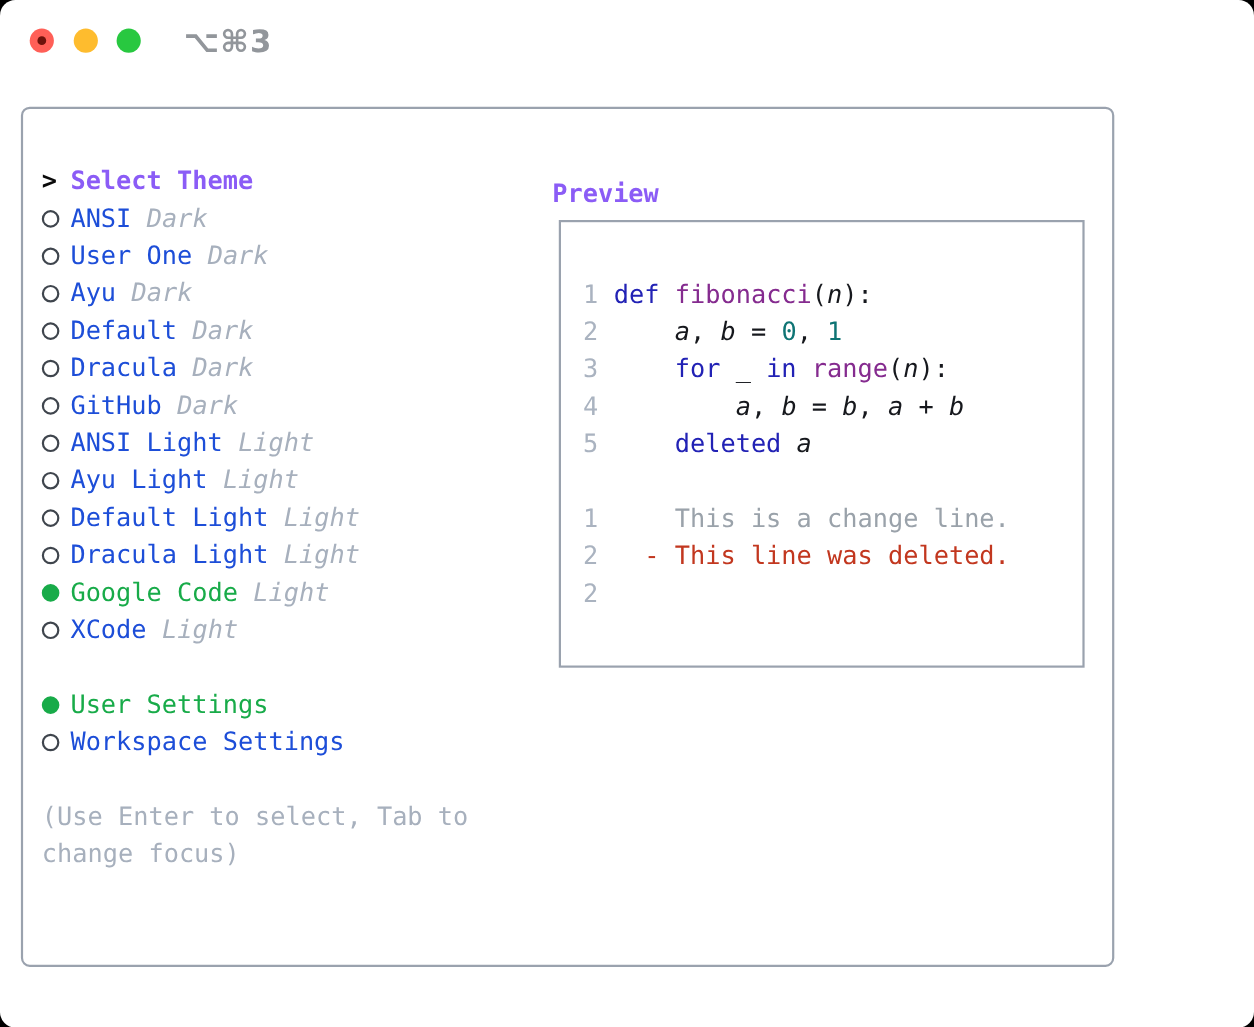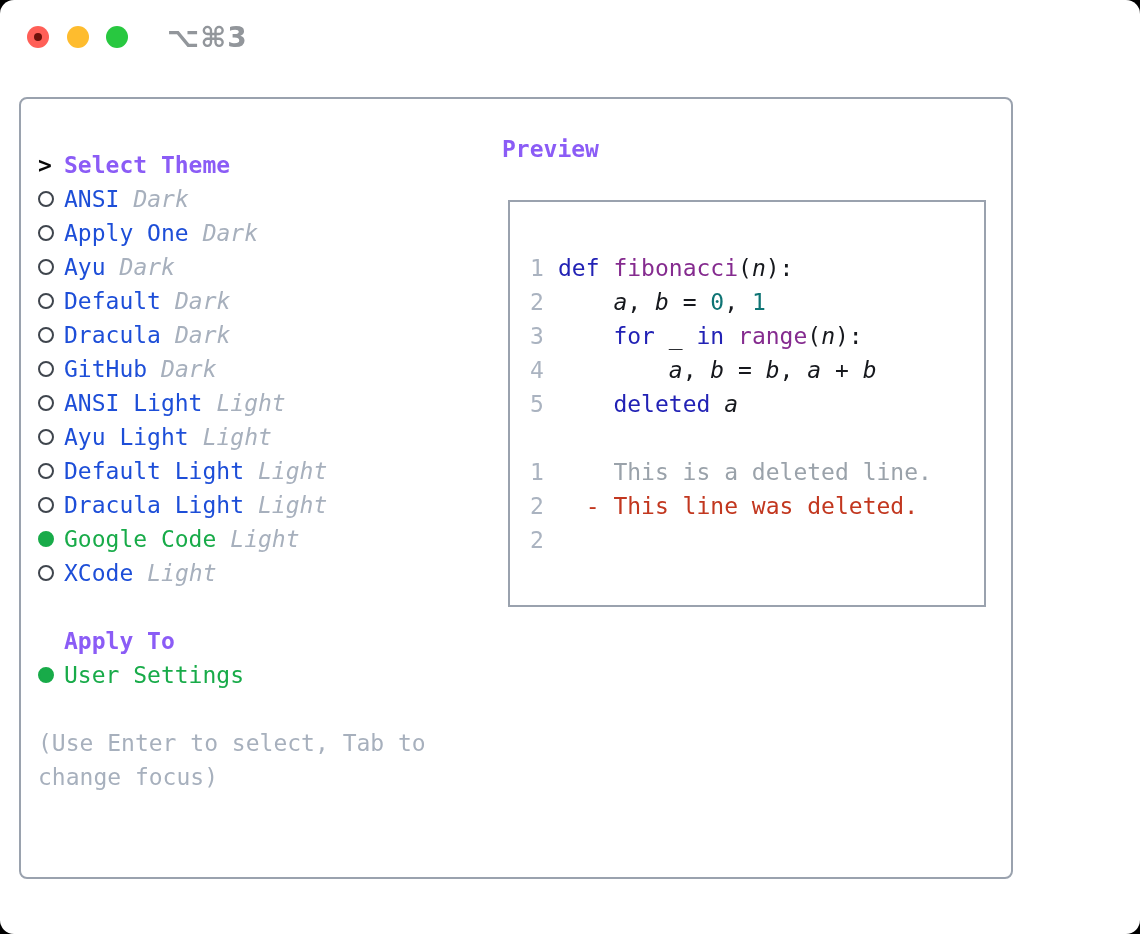--- a/index.html
+++ b/index.html
@@ -49,21 +49,21 @@
     border:2px solid #3f454d;box-sizing:content-box;
   }
   .radio.filled{border-color:var(--sel-green);background:var(--sel-green);}
   .t-name{color:#1d4ed8;}
   .t-name.selected{color:var(--sel-green);}
   .t-var{color:var(--muted);margin-left:14px;font-style:italic;}
   .left-col{position:absolute;left:17px;top:49px;width:450px;}
   .spacer{height:34px;}
   .hint{color:var(--muted);text-align:right;}
   
-  .preview-title{position:absolute;left:481px;top:33px;}
+  .preview-title{position:absolute;left:481px;top:61px;}
   .preview-box{
     position:absolute;left:487px;top:101px;width:478px;height:407px;
     box-sizing:border-box;border:2px solid var(--border);background:#fff;
   }
   .codeblock{position:absolute;left:20px;top:49px;}
   .lnum{display:inline-block;width:28px;min-width:28px;color:var(--lnum);}
   .code{white-space:pre;color:var(--plain);}
   .tok-kw{color:var(--kw);}
   .tok-fn{color:var(--fn);}
   .tok-num{color:var(--num);}
@@ -94,42 +94,39 @@
   <div class="panel">
 
     <div class="left-col">
       <div class="row">
         <span class="gutter"><span class="prompt">&gt;</span></span>
         <span class="hdr">Select Theme</span>
       </div>
 
       <div id="themes">
           <div class="row"><span class="gutter"><span class="radio"></span></span><span class="t-name">ANSI</span><span class="t-var">Dark</span></div>
-          <div class="row"><span class="gutter"><span class="radio"></span></span><span class="t-name">Apply One</span><span class="t-var">Dark</span></div>
+          <div class="row"><span class="gutter"><span class="radio"></span></span><span class="t-name">User One</span><span class="t-var">Dark</span></div>
           <div class="row"><span class="gutter"><span class="radio"></span></span><span class="t-name">Ayu</span><span class="t-var">Dark</span></div>
           <div class="row"><span class="gutter"><span class="radio"></span></span><span class="t-name">Default</span><span class="t-var">Dark</span></div>
           <div class="row"><span class="gutter"><span class="radio"></span></span><span class="t-name">Dracula</span><span class="t-var">Dark</span></div>
           <div class="row"><span class="gutter"><span class="radio"></span></span><span class="t-name">GitHub</span><span class="t-var">Dark</span></div>
           <div class="row"><span class="gutter"><span class="radio"></span></span><span class="t-name">ANSI Light</span><span class="t-var">Light</span></div>
           <div class="row"><span class="gutter"><span class="radio"></span></span><span class="t-name">Ayu Light</span><span class="t-var">Light</span></div>
           <div class="row"><span class="gutter"><span class="radio"></span></span><span class="t-name">Default Light</span><span class="t-var">Light</span></div>
           <div class="row"><span class="gutter"><span class="radio"></span></span><span class="t-name">Dracula Light</span><span class="t-var">Light</span></div>
           <div class="row"><span class="gutter"><span class="radio filled"></span></span><span class="t-name selected">Google Code</span><span class="t-var">Light</span></div>
           <div class="row"><span class="gutter"><span class="radio"></span></span><span class="t-name">XCode</span><span class="t-var">Light</span></div>
         </div>
 
       <div class="spacer"></div>
 
-      <div class="row">
-        <span class="gutter"></span>
-        <span class="hdr">Apply To</span>
-      </div>
 
       <div id="apply-options">
           <div class="row"><span class="gutter"><span class="radio filled"></span></span><span class="t-name selected">User Settings</span></div>
+          <div class="row"><span class="gutter"><span class="radio"></span></span><span class="t-name">Workspace Settings</span></div>
         </div>
 
       <div class="spacer"></div>
 
       <div id="hint">
           <div class="row"><span class="hint">(Use Enter to select, Tab to</span></div>
           <div class="row"><span class="hint">change focus)</span></div>
         </div>
     </div>
 
@@ -141,21 +138,21 @@
       <div class="codeblock">
         <div id="code-lines">
             <div class="row"><span class="lnum">1</span><span class="code"><span class="tok-kw">def</span><span class="tok-pl"> </span><span class="tok-fn">fibonacci</span><span class="tok-pl">(</span><span class="tok-var">n</span><span class="tok-pl">):</span></span></div>
             <div class="row"><span class="lnum">2</span><span class="code"><span class="tok-pl">    </span><span class="tok-var">a</span><span class="tok-pl">, </span><span class="tok-var">b</span><span class="tok-pl"> = </span><span class="tok-num">0</span><span class="tok-pl">, </span><span class="tok-num">1</span></span></div>
             <div class="row"><span class="lnum">3</span><span class="code"><span class="tok-pl">    </span><span class="tok-kw">for</span><span class="tok-pl"> _ </span><span class="tok-kw">in</span><span class="tok-pl"> </span><span class="tok-fn">range</span><span class="tok-pl">(</span><span class="tok-var">n</span><span class="tok-pl">):</span></span></div>
             <div class="row"><span class="lnum">4</span><span class="code"><span class="tok-pl">        </span><span class="tok-var">a</span><span class="tok-pl">, </span><span class="tok-var">b</span><span class="tok-pl"> = </span><span class="tok-var">b</span><span class="tok-pl">, </span><span class="tok-var">a</span><span class="tok-pl"> + </span><span class="tok-var">b</span></span></div>
             <div class="row"><span class="lnum">5</span><span class="code"><span class="tok-pl">    </span><span class="tok-kw">deleted</span><span class="tok-pl"> </span><span class="tok-var">a</span></span></div>
           </div>
         <div class="spacer"></div>
         <div id="diff-lines">
-            <div class="row"><span class="lnum">1</span><span class="code dl-context">    This is a deleted line.</span></div>
+            <div class="row"><span class="lnum">1</span><span class="code dl-context">    This is a change line.</span></div>
             <div class="row"><span class="lnum">2</span><span class="code dl-deleted">  - This line was deleted.</span></div>
             <div class="row"><span class="lnum">2</span></div>
           </div>
       </div>
     </div>
 
   </div>
 </div>
 
 </body></html>

